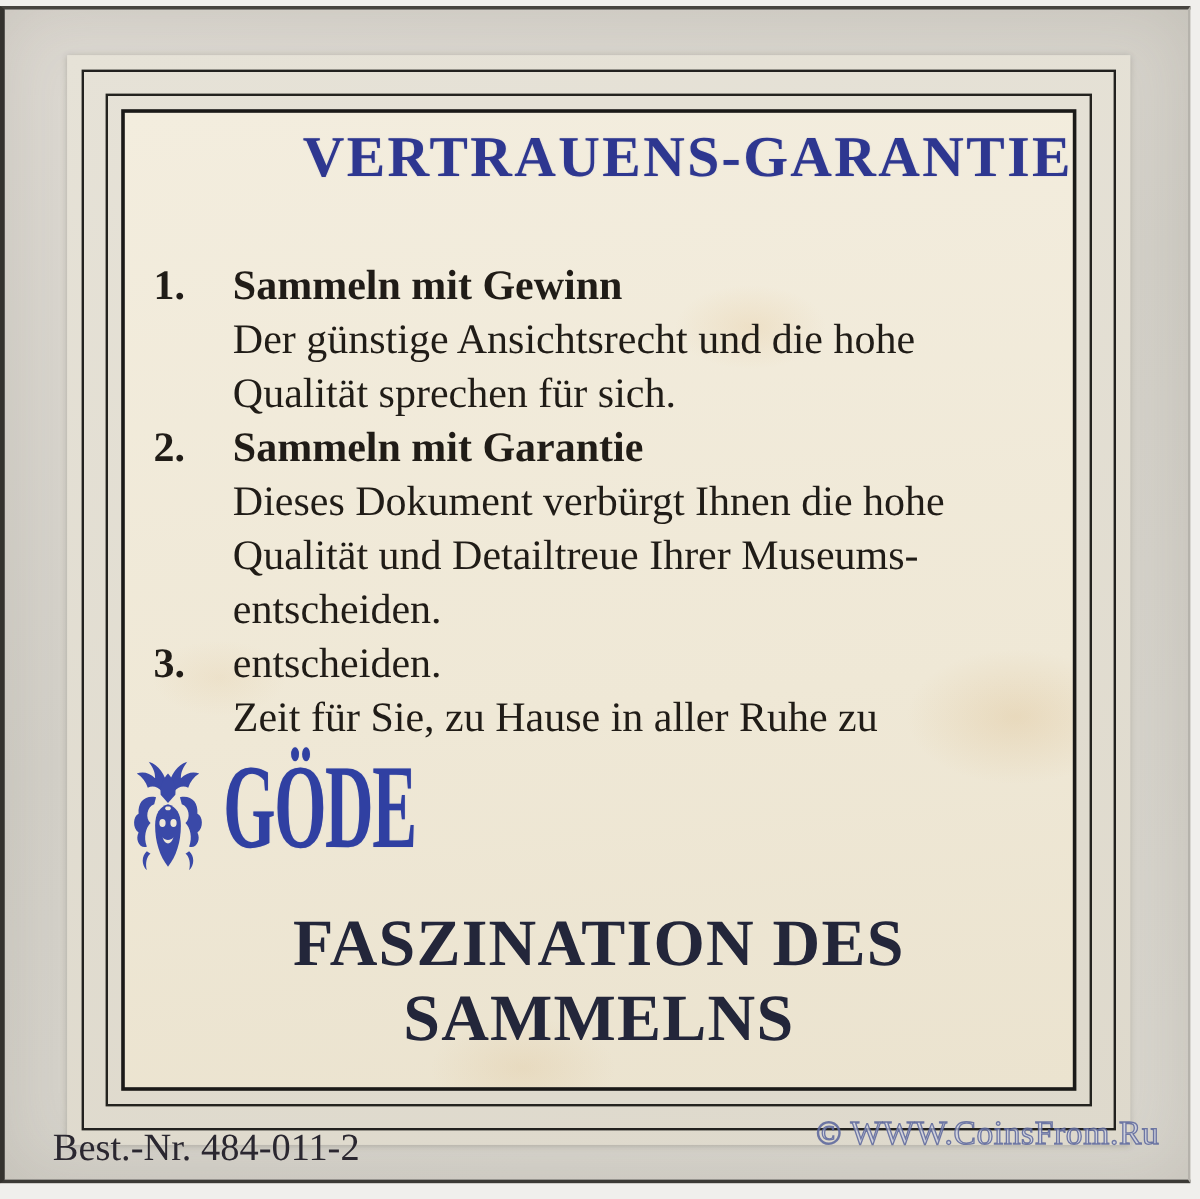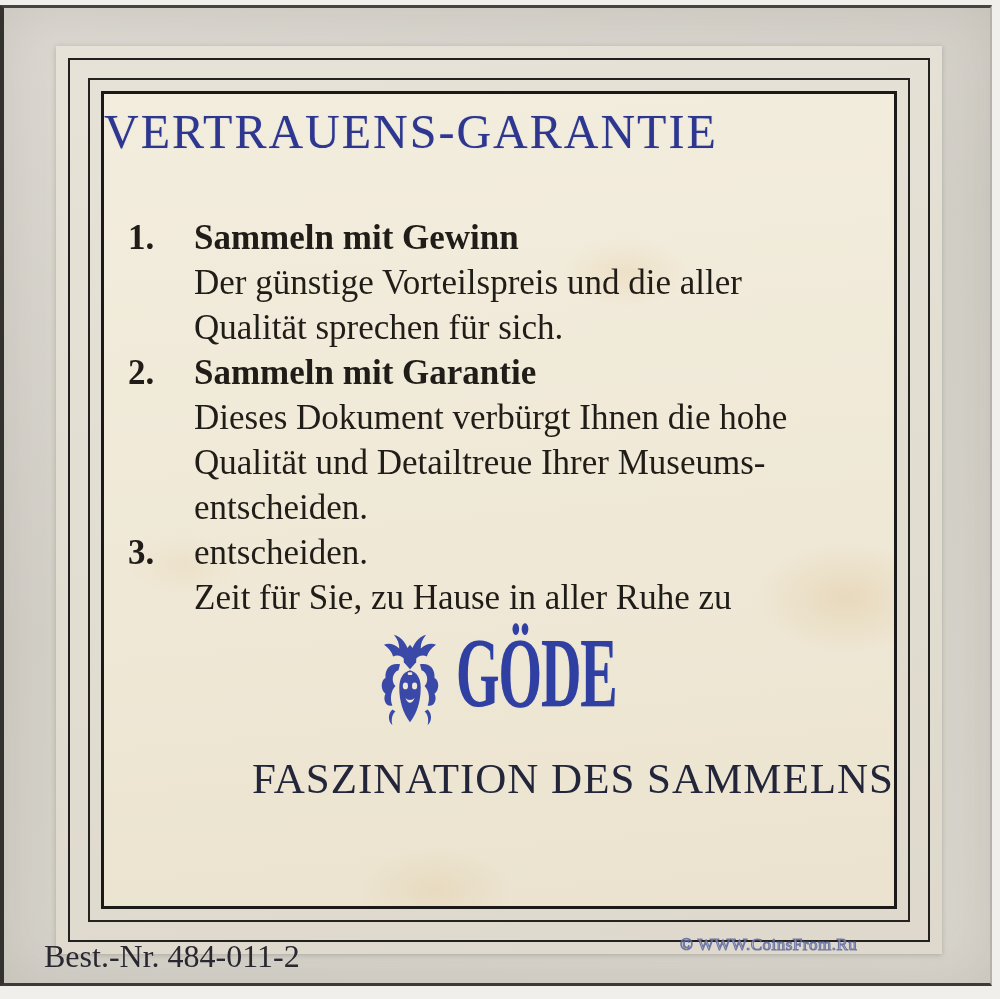--- a/index.html
+++ b/index.html
@@ -28,43 +28,43 @@
     position:absolute;inset:11px;border:3px solid #1b1a18;
     background:
       radial-gradient(90px 50px at 66% 22%, rgba(224,186,128,.22), transparent 70%),
       radial-gradient(130px 80px at 94% 62%, rgba(214,176,118,.26), transparent 70%),
       radial-gradient(80px 45px at 10% 58%, rgba(220,185,130,.15), transparent 70%),
       radial-gradient(110px 60px at 42% 98%, rgba(215,180,125,.20), transparent 70%),
       linear-gradient(175deg,#f3edde 0%,#efe8d6 60%,#ebe3cf 100%);
     overflow:hidden;
   }
   .title{
-    margin-top:10px;text-align:left;
-    font-size:48px;font-weight:normal;letter-spacing:2px;color:#2e3790;
+    margin-top:10px;text-align:right;
+    font-size:48px;font-weight:bold;letter-spacing:2px;color:#2e3790;
     text-shadow:0 0 1px rgba(46,55,144,.35);
   }
   .list{margin:56px 0 0 24px;font-size:35px;line-height:45px;color:#201c17;}
   .item{display:flex;}
   .num{width:66px;font-weight:bold;flex:none;}
   .head{font-weight:bold;}
-  .logo-row{margin-top:4px;display:flex;justify-content:center;align-items:center;gap:10px;height:114px;}
+  .logo-row{margin-top:4px;display:flex;align-items:center;gap:10px;height:114px;}
   .crest{width:72px;height:108px;flex:none;}
   .wmbox{width:168px;height:100px;position:relative;flex:none;}
   .wordmark{
     position:absolute;left:0;top:-8px;white-space:nowrap;line-height:1;
     font-size:100px;font-weight:bold;color:#3040a2;letter-spacing:-2px;
     transform:scale(0.56,1);transform-origin:left top;
     text-shadow:0 0 1px rgba(48,64,162,.4);
   }
   .slogan{
-    margin-top:16px;text-align:right;
-    font-size:43px;font-weight:normal;letter-spacing:1px;color:#23263a;
+    margin-top:16px;text-align:center;
+    font-size:55px;font-weight:bold;letter-spacing:1px;color:#23263a;
   }
   .bestnr{position:absolute;left:44px;top:938px;font-size:32px;color:#2a2730;}
-  .watermark{position:absolute;left:680px;top:930px;font-size:17px;line-height:29px;letter-spacing:.5px;}
+  .watermark{position:absolute;left:680px;top:930px;font-size:28px;line-height:29px;letter-spacing:.5px;}
   .wm{
     white-space:nowrap;color:rgba(150,158,196,.35);
     -webkit-text-stroke:1.1px rgba(82,94,150,.8);
     text-shadow:0 0 1px rgba(255,255,255,.6);
   }
 </style>
 </head>
 <body>
 
 <div class="stage">
@@ -75,21 +75,21 @@
       <div class="frame2">
         <div class="content">
 
           <div class="title">VERTRAUENS-GARANTIE</div>
 
           <div class="list">
             <div class="item">
               <div class="num">1.</div>
               <div class="itxt">
                 <div class="head">Sammeln mit Gewinn</div>
-                <div class="bline">Der günstige Vorteilspreis und die aller</div>
+                <div class="bline">Der günstige Ansichtsrecht und die hohe</div>
                 <div class="bline">Qualität sprechen für sich.</div>
               </div>
             </div>
             <div class="item">
               <div class="num">2.</div>
               <div class="itxt">
                 <div class="head">Sammeln mit Garantie</div>
                 <div class="bline">Dieses Dokument verbürgt Ihnen die hohe</div>
                 <div class="bline">Qualität und Detailtreue Ihrer Museums-</div>
                 <div class="bline">entscheiden.</div>

